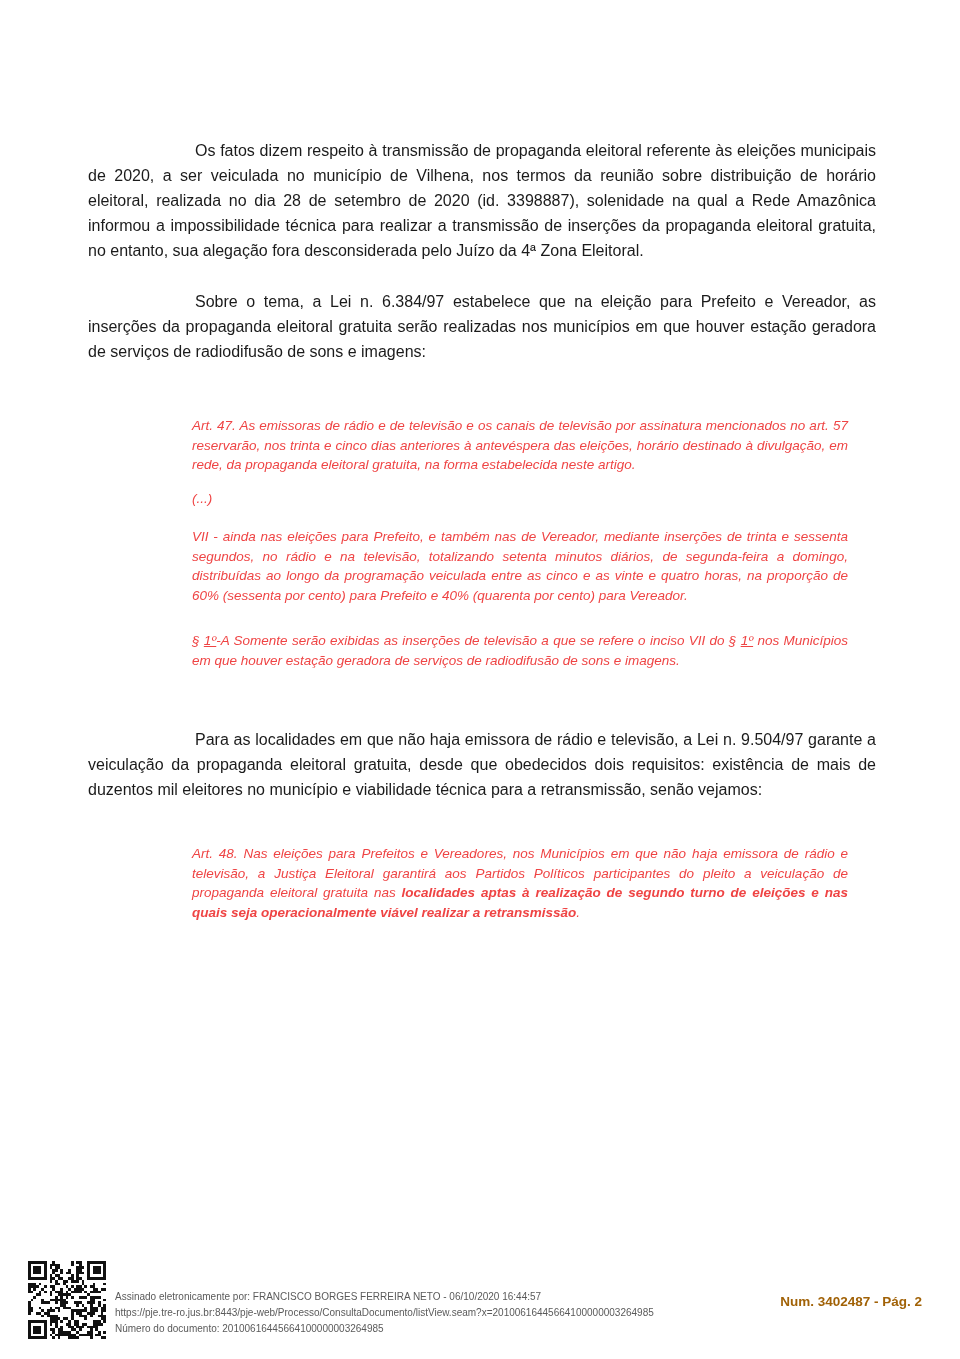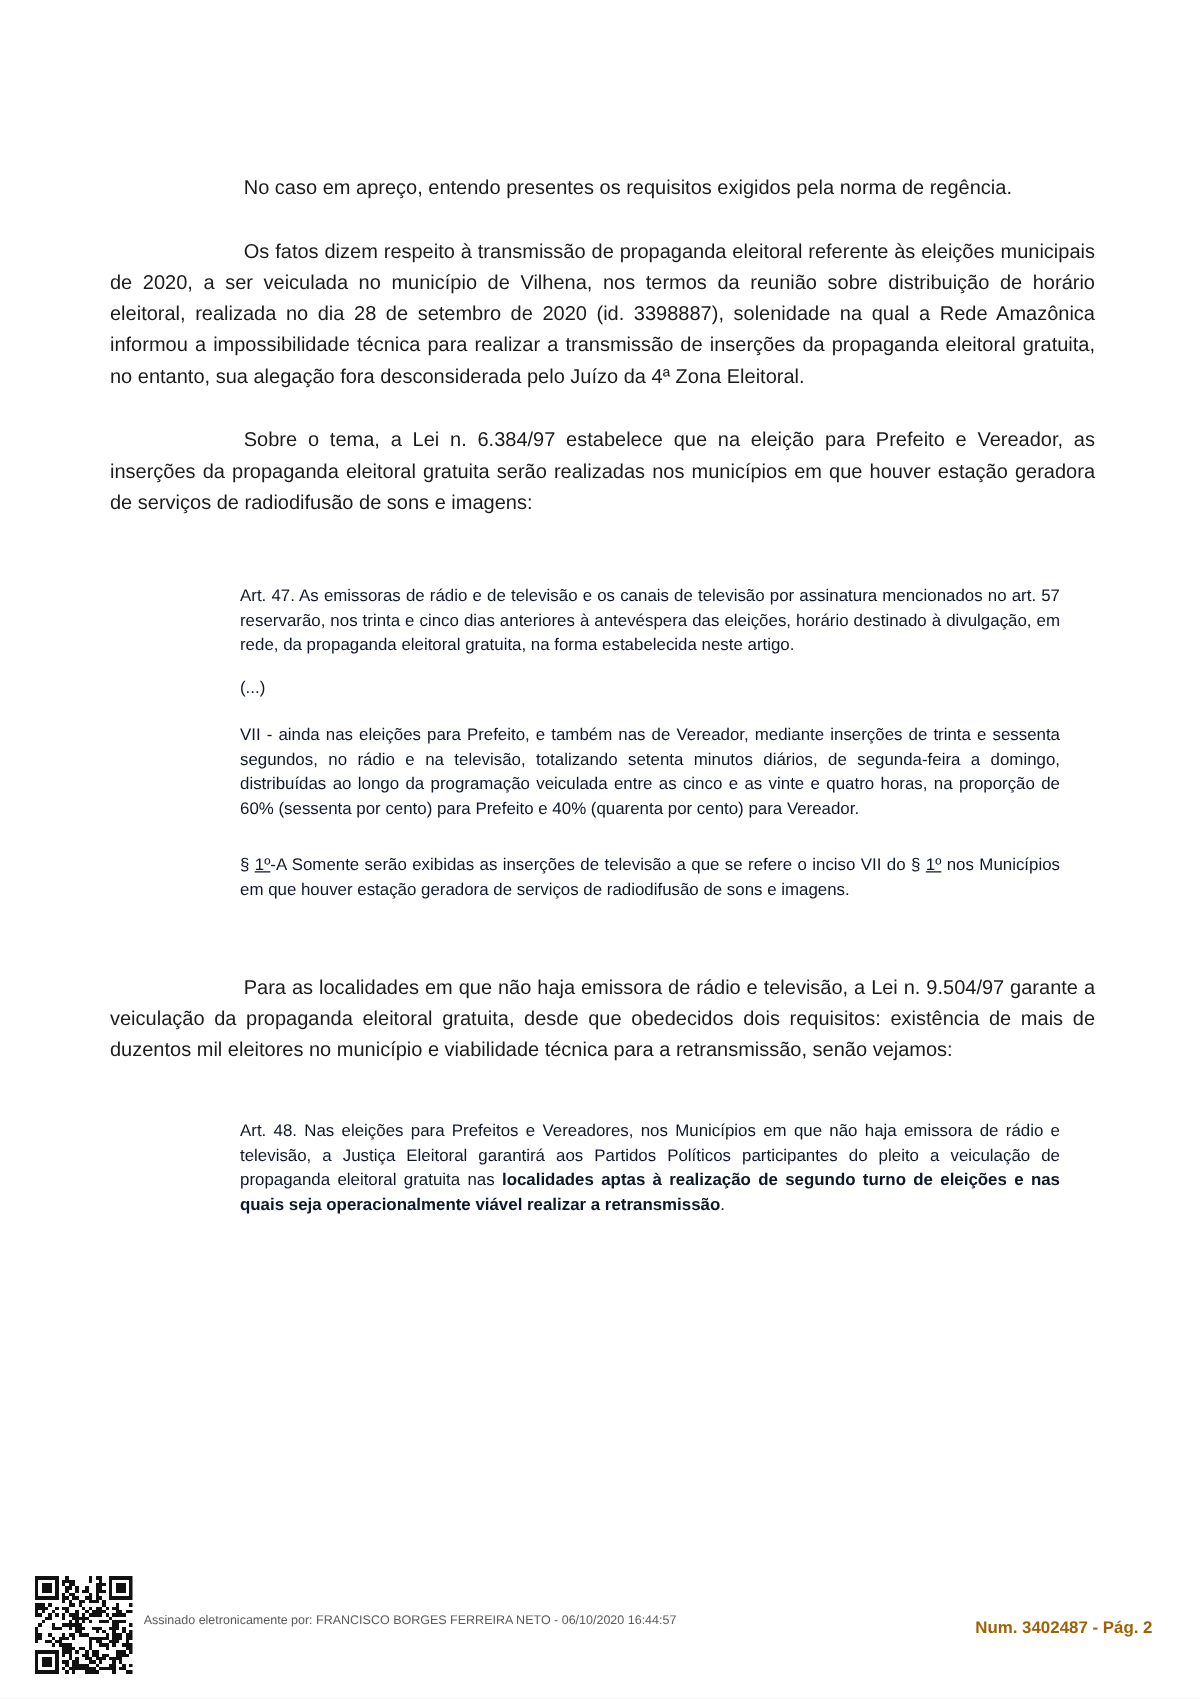--- a/index.html
+++ b/index.html
@@ -28,25 +28,26 @@
     font-size: 16px;
     line-height: 25px;
     text-align: justify;
     text-indent: 107px;
     margin: 0 0 26px 0;
     color: #1b1b1b;
   }
   .para.gap-after-lg { margin-bottom: 52px; }
   .para.gap-after-md { margin-bottom: 42px; }
   .quote {
+    font-style: italic;
     font-size: 13.5px;
     line-height: 19.5px;
     text-align: justify;
     margin: 0 28px 19px 104px;
-    color: #0f172a;
+    color: #ef4444;
   }
   .quote.gap-after-sm { margin-bottom: 14px; }
   .quote.gap-after-md { margin-bottom: 26px; }
   .quote.gap-after-lg { margin-bottom: 57px; }
   .quote.gap-after-xl { margin-bottom: 25px; }
   .quote .bold { font-weight: bold; }
   .quote .u { text-decoration: underline; }
   .footer-qr {
     position: absolute;
     left: 28px;
@@ -75,21 +76,20 @@
     font-weight: bold;
   }
 </style>
 </head>
 <body>
 
 <div class="page">
 
   <div class="content">
 
-    <p class="para">No caso em apreço, entendo presentes os requisitos exigidos pela norma de regência.</p>
 
     <p class="para">Os fatos dizem respeito à transmissão de propaganda eleitoral referente às eleições municipais de 2020, a ser veiculada no município de Vilhena, nos termos da reunião sobre distribuição de horário eleitoral, realizada no dia 28 de setembro de 2020 (id. 3398887), solenidade na qual a Rede Amazônica informou a impossibilidade técnica para realizar a transmissão de inserções da propaganda eleitoral gratuita, no entanto, sua alegação fora desconsiderada pelo Juízo da 4ª Zona Eleitoral.</p>
 
     <p class="para gap-after-lg">Sobre o tema, a Lei n. 6.384/97 estabelece que na eleição para Prefeito e Vereador, as inserções da propaganda eleitoral gratuita serão realizadas nos municípios em que houver estação geradora de serviços de radiodifusão de sons e imagens:</p>
 
     <p class="quote gap-after-sm">Art. 47.  As emissoras de rádio e de televisão e os canais de televisão por assinatura mencionados no art. 57 reservarão, nos trinta e cinco dias anteriores à antevéspera das eleições, horário destinado à divulgação, em rede, da propaganda eleitoral gratuita, na forma estabelecida neste artigo.</p>
 
     <p class="quote">(...)</p>
 
     <p class="quote gap-after-md">VII - ainda nas eleições para Prefeito, e também nas de Vereador, mediante inserções de trinta e sessenta segundos, no rádio e na televisão, totalizando setenta minutos diários, de segunda-feira a domingo, distribuídas ao longo da programação veiculada entre as cinco e as vinte e quatro horas, na proporção de 60% (sessenta por cento) para Prefeito e 40% (quarenta por cento) para Vereador.</p>
@@ -423,17 +423,19 @@
             <rect x="23" y="28" width="1" height="1"></rect>
             <rect x="27" y="28" width="1" height="1"></rect>
             <rect x="28" y="28" width="1" height="1"></rect>
           </g>
       </g>
     </svg>
   </div>
 
   <div class="footer-meta">
     <div>Assinado eletronicamente por: FRANCISCO BORGES FERREIRA NETO - 06/10/2020 16:44:57</div>
+    <div>https://pje.tre-ro.jus.br:8443/pje-web/Processo/ConsultaDocumento/listView.seam?x=20100616445664100000003264985</div>
+    <div>Número do documento: 20100616445664100000003264985</div>
   </div>
 
   <div class="footer-pageref">Num. 3402487 - Pág. 2</div>
 
 </div>
 
 </body></html>

